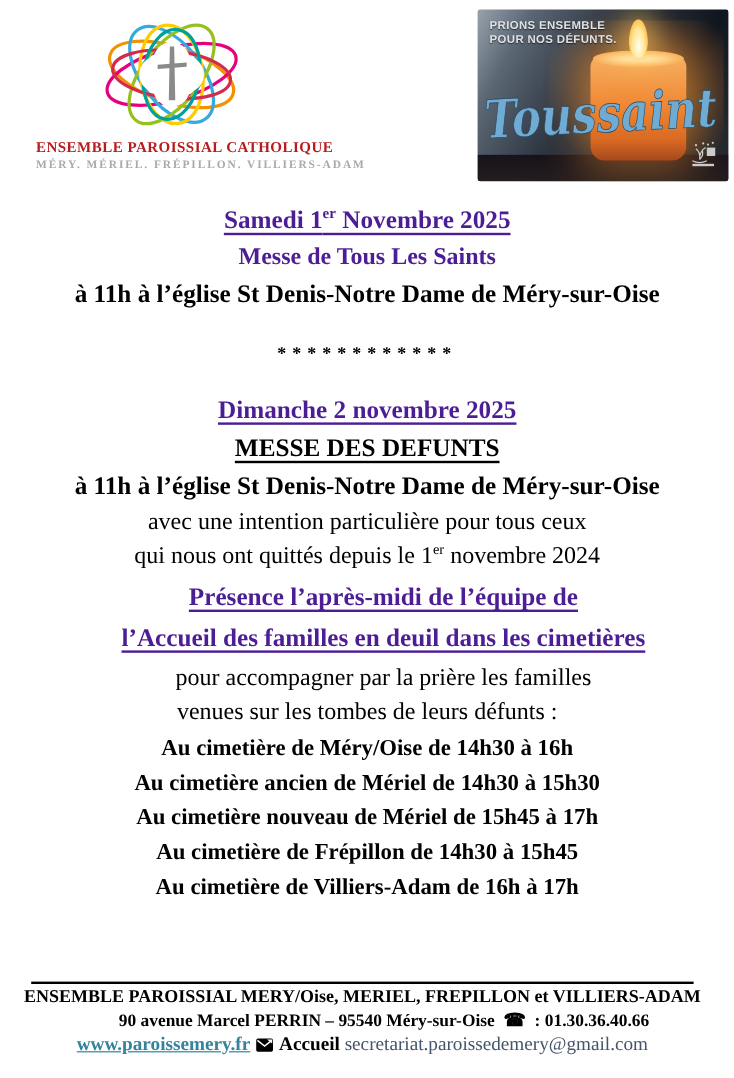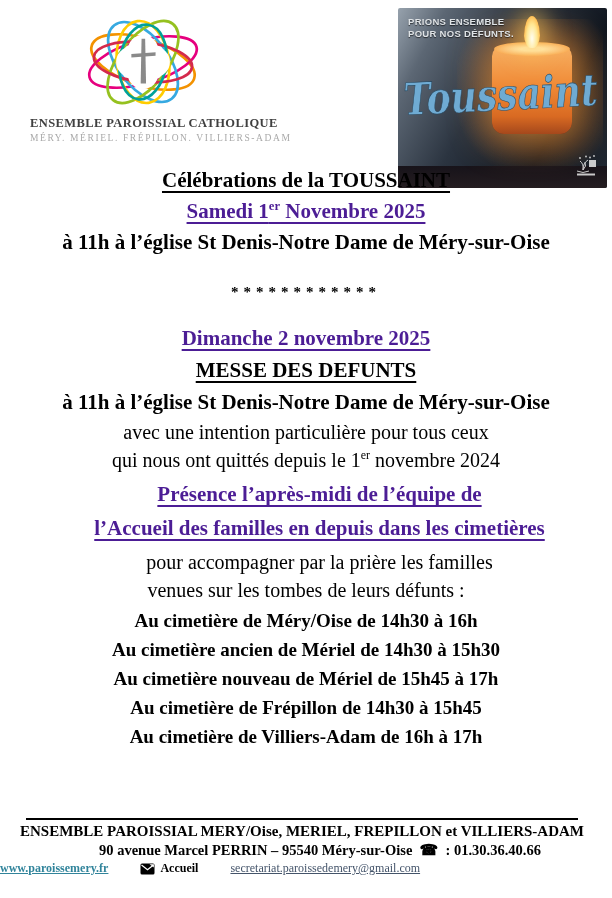--- a/index.html
+++ b/index.html
@@ -8,24 +8,24 @@
     width:612px;height:898px;
     background:#ffffff;
     font-family:"Liberation Serif","DejaVu Serif",serif;
     color:#000;
     overflow:hidden;
   }
   
   .header{position:absolute;top:0;left:0;width:612px;height:160px;}
   .logo-block{position:absolute;left:30px;top:10px;width:225px;text-align:center;}
   .logo-flower{display:block;margin:0 auto;}
-  .logo-title{font-size:12.5px;font-weight:bold;letter-spacing:.4px;color:#404040;margin-top:2px;white-space:nowrap;}
-  .logo-sub{font-size:9.5px;color:#a9a9a9;letter-spacing:1.6px;margin-top:2px;white-space:nowrap;}
+  .logo-title{font-size:12.5px;font-weight:bold;letter-spacing:.4px;color:#b91c1c;margin-top:2px;white-space:nowrap;}
+  .logo-sub{font-size:9.5px;color:#a9a9a9;letter-spacing:1.6px;margin-top:2px;white-space:nowrap;font-weight:bold;}
   .poster{
-    position:absolute;left:398px;top:8px;width:209px;height:180px;
+    position:absolute;left:398px;top:8px;width:209px;height:143px;
     background:linear-gradient(118deg,#97a2ad 0%,#5c6774 16%,#2b3440 42%,#10161f 72%,#222a34 100%);
     overflow:hidden;border-radius:2px;
   }
   .poster-table{position:absolute;bottom:0;left:0;width:100%;height:22px;
     background:linear-gradient(#17131a,#241d20);}
   .poster-glow{position:absolute;left:28%;top:6%;width:70%;height:86%;
     background:radial-gradient(ellipse at 55% 45%,rgba(255,160,60,.55),rgba(255,140,40,.15) 55%,transparent 75%);}
   .candle-glass{position:absolute;left:94px;top:38px;width:80px;height:88px;
     border-radius:10px 10px 12px 12px;
     background:linear-gradient(180deg,#f7b163 0%,#f08a36 45%,#d96a22 80%,#a5481c 100%);
@@ -54,23 +54,23 @@
   .stars{margin-top:26px;font-size:15px;font-weight:bold;letter-spacing:5px;line-height:20px;}
   .mt4{margin-top:4px;} .mt6{margin-top:6px;padding-left:27px;} .mt22{margin-top:22px;}
   .mt2{margin-top:2px;} .mt3{margin-top:3px;}
   .cem{font-size:19px;font-weight:bold;line-height:29px;}
   
   .footer{position:absolute;left:0;top:818px;width:604px;text-align:center;}
   .footer-rule{width:552px;margin:0 auto;border-top:2px solid #000;}
   .f1{font-size:15px;font-weight:bold;margin-top:3px;white-space:nowrap;}
   .f2{font-size:14.5px;font-weight:bold;margin-top:1px;white-space:nowrap;padding-left:36px;}
   .phone-icon{font-size:15px;}
-  .f3{margin-top:2px;display:flex;justify-content:flex-start;align-items:center;gap:32px;font-size:12px;}
+  .f3{margin-top:2px;display:flex;justify-content:center;align-items:center;gap:4px;font-size:16px;}
   .weblink{color:#31849B;font-weight:bold;text-decoration:underline;}
-  .maillink{color:#44546A;text-decoration:underline;}
+  .maillink{color:#44546A;}
   .accueil{font-weight:bold;display:flex;align-items:center;gap:5px;}
 </style>
 </head>
 <body>
 
 <div class="page">
 
   <div class="header">
 
     <div class="logo-block">
@@ -125,42 +125,42 @@
           <circle cx="17" cy="3.5" r="0.9"></circle>
             <circle cx="21" cy="2" r="0.9"></circle>
         </g>
         <rect x="4" y="19.5" width="18" height="2" fill="#e8e8e8"></rect>
       </svg>
     </div>
   </div>
 
   <div class="main">
 
-    <div class="line b21 u">Célébrations de la TOUSSAINT</div>
 
     <div class="line b21 red u mt3"><span>Samedi 1</span><sup>er</sup><span> Novembre 2025</span></div>
 
+    <div class="line b20 red mt3">Messe de Tous Les Saints</div>
 
     <div class="line b21 mt3">à 11h à l’église St Denis-Notre Dame de Méry-sur-Oise</div>
 
     <div class="stars">************</div>
 
     <div class="line b21 red u mt22">Dimanche 2 novembre 2025</div>
 
     <div class="line b21 u mt4">MESSE DES DEFUNTS</div>
 
     <div class="line b21 mt4">à 11h à l’église St Denis-Notre Dame de Méry-sur-Oise</div>
 
     <div class="line r20 mt2">avec une intention particulière pour tous ceux</div>
 
     <div class="line r20"><span>qui nous ont quittés depuis le 1</span><sup>er</sup><span> novembre 2024</span></div>
 
     <div class="line b21 red u mt6">Présence l’après-midi de l’équipe de</div>
 
-    <div class="line b21 red u mt6">l’Accueil des familles en depuis dans les cimetières</div>
+    <div class="line b21 red u mt6">l’Accueil des familles en deuil dans les cimetières</div>
 
     <div class="line r20 mt6">pour accompagner par la prière les familles</div>
 
     <div class="line r20">venues sur les tombes de leurs défunts :</div>
 
     <div class="cem mt2">Au cimetière de Méry/Oise de 14h30 à 16h</div>
     <div class="cem">Au cimetière ancien de Mériel de 14h30 à 15h30</div>
     <div class="cem">Au cimetière nouveau de Mériel de 15h45 à 17h</div>
     <div class="cem">Au cimetière de Frépillon de 14h30 à 15h45</div>
     <div class="cem">Au cimetière de Villiers-Adam de 16h à 17h</div>

